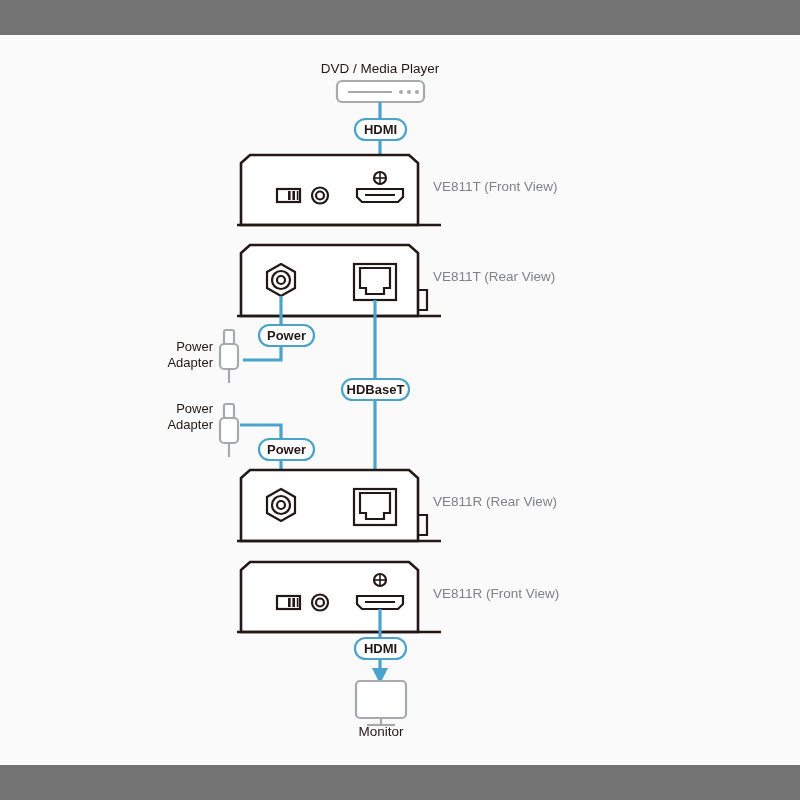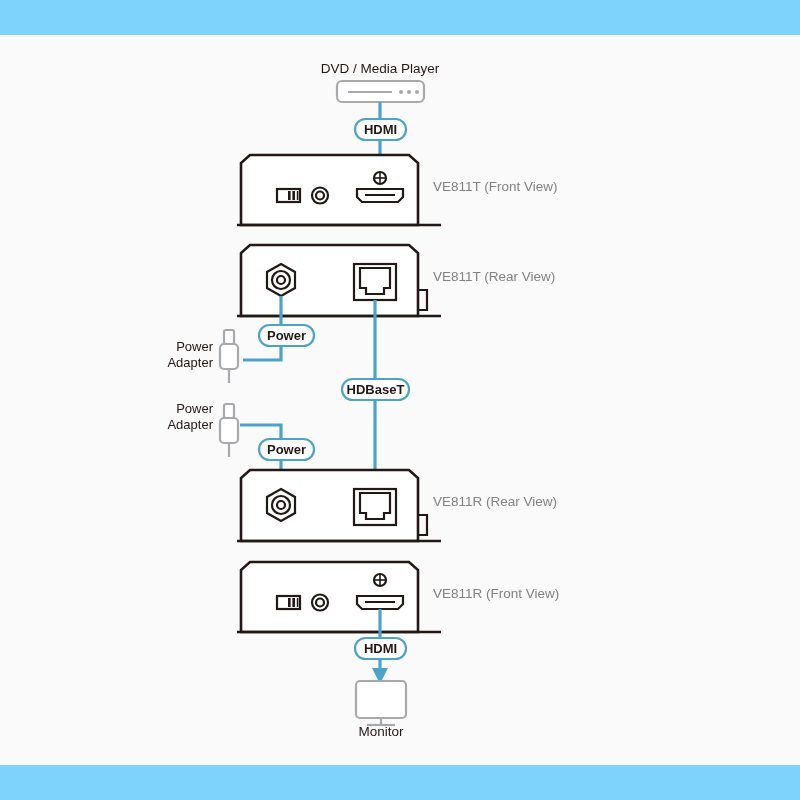--- a/index.html
+++ b/index.html
@@ -11,21 +11,21 @@
   body {
     width: 800px;
     height: 800px;
     font-family: "Liberation Sans", sans-serif;
     overflow: hidden;
   }
   #diagram-root {
     position: relative;
     width: 800px;
     height: 800px;
-    background: #7dd3fc;
+    background: #737373;
   }
   #canvas-band {
     position: absolute;
     left: 0;
     top: 35px;
     width: 800px;
     height: 730px;
     background: #fafafa;
   }
   svg#diagram-svg {

